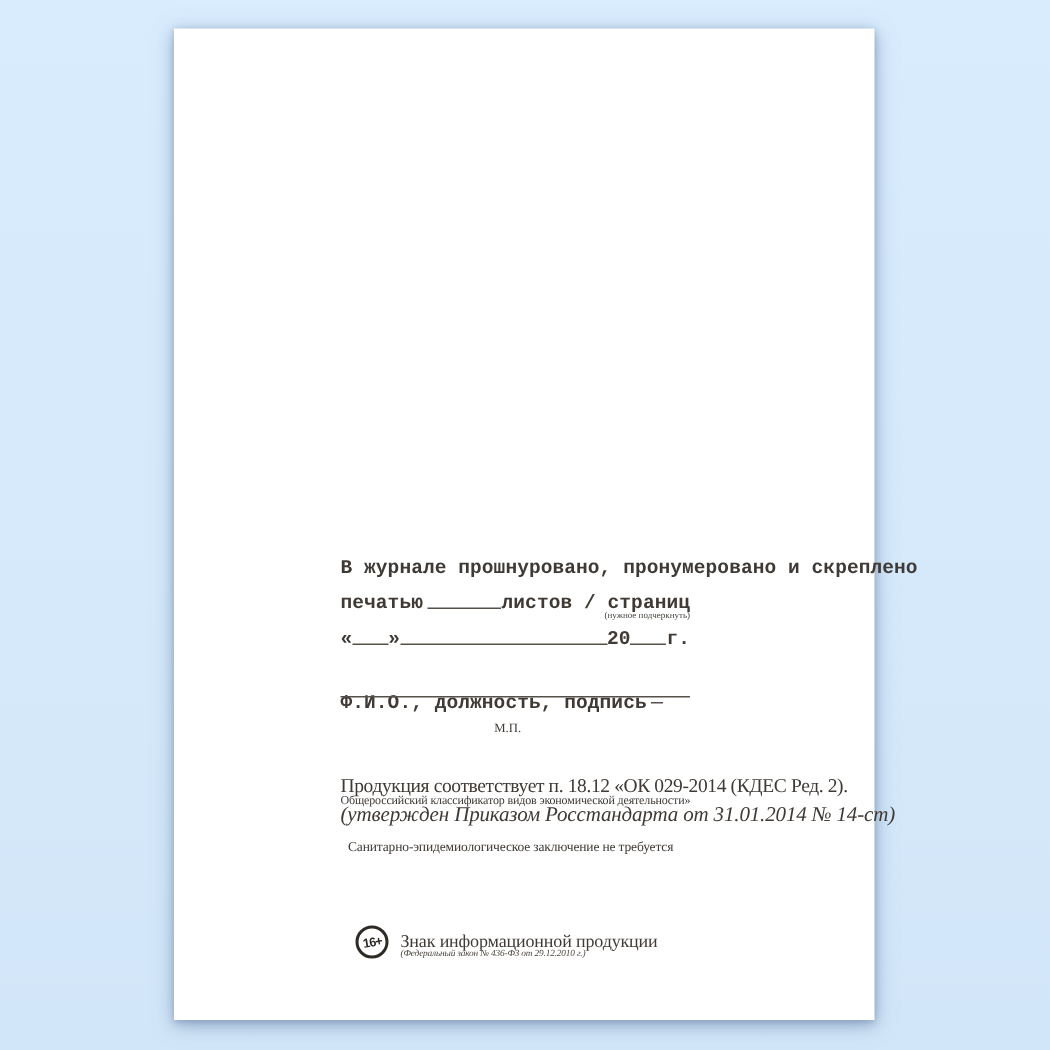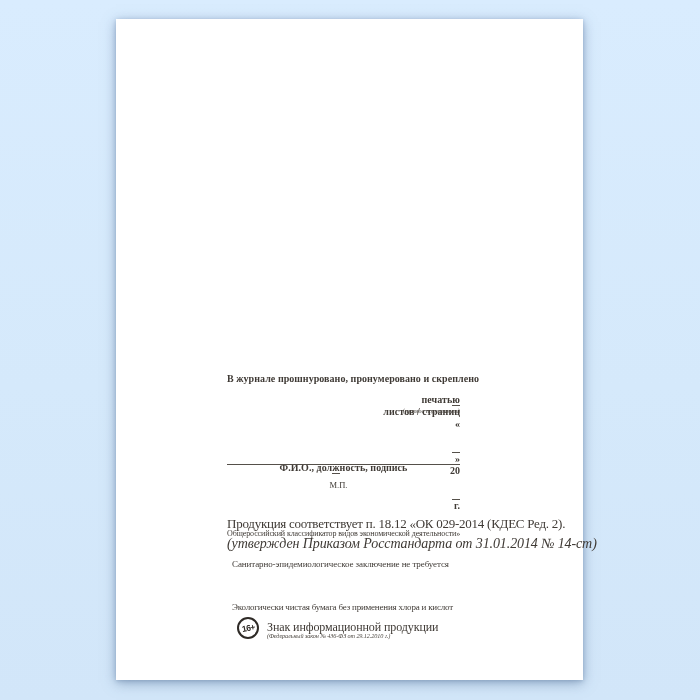--- a/index.html
+++ b/index.html
@@ -8,22 +8,22 @@
     position:relative;
     background: linear-gradient(180deg,#d9ecfe 0%, #d5e9fb 55%, #d2e6f9 100%);
     font-family:"Liberation Serif","DejaVu Serif",serif;
   }
   .page {
     position:absolute; left:116px; top:19px; width:467px; height:661px;
     background:#ffffff;
     box-shadow: 0 3px 12px rgba(88,117,155,0.55), 0 1px 4px rgba(88,117,155,0.35);
   }
   .tb { position:absolute; left:111px; width:233px; color:#3f3a35; font-size:9px; line-height:10px; }
-  .frm { font-weight:bold; font-size:10px; letter-spacing:0.05px; white-space:nowrap; }
-  .row { display:flex; align-items:flex-end;flex-direction:column; }
+  .frm { font-weight:bold; font-size:13px; letter-spacing:0.05px; white-space:nowrap;font-family:Liberation Mono, monospace; }
+  .row { display:flex; align-items:flex-end; }
   .fill { flex:1 1 auto; border-bottom:1px solid #55504a; margin-bottom:1px; min-width:8px; }
   .w24 { flex:0 0 24px; }
   .gapL { margin-left:3px; }
   .mr18 { margin-right:18px; }
   .t1 { top:355px; }
   .t2 { top:376px; height:12px; }
   .t3 { top:389px; text-align:right; font-size:6px; line-height:7px; color:#4a453f; }
   .t4 { top:400px; height:12px; }
   .t5 { top:444px; height:12px;align-items:center; }
   .t6 { top:445px; height:0; border-bottom:1px solid #55504a; }
@@ -85,21 +85,20 @@
 
   <div class="tb t8">
     <div class="p1">Продукция соответствует п. 18.12 «ОК 029-2014 (КДЕС Ред. 2).</div>
     <div class="p2">Общероссийский классификатор видов экономической деятельности»</div>
     <div class="p3">(утвержден Приказом Росстандарта от 31.01.2014 № 14-ст)</div>
   </div>
 
   <div class="tb t9">Санитарно-эпидемиологическое заключение не требуется</div>
 
 
-  <div class="tb t11">Экологически чистая бумага без применения хлора и кислот</div>
 
   <div class="tb t12">
     <div class="badge">
       <span class="badge-text">16+</span>
     </div>
     <div class="agelabel">
       <div class="al1">Знак информационной продукции</div>
       <div class="al2">(Федеральный закон № 436-ФЗ от 29.12.2010 г.)</div>
     </div>
   </div>

